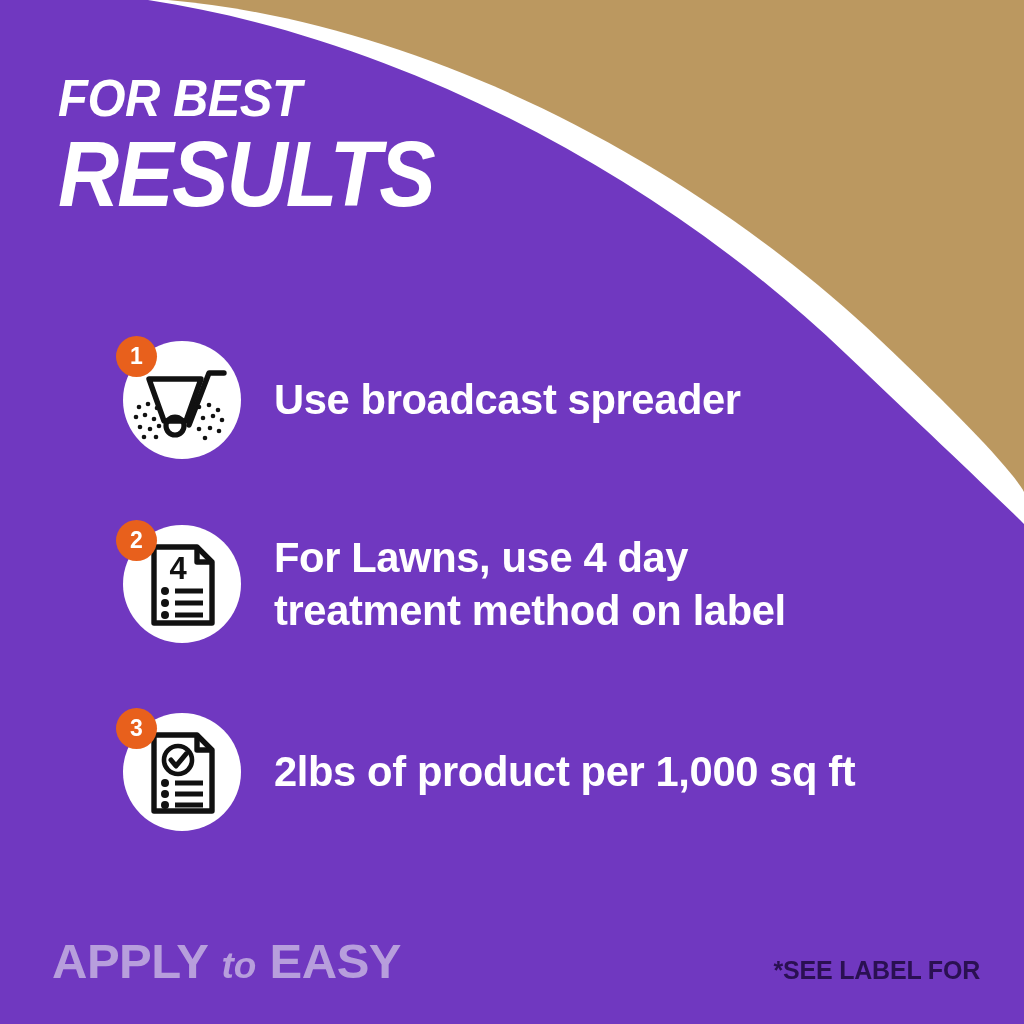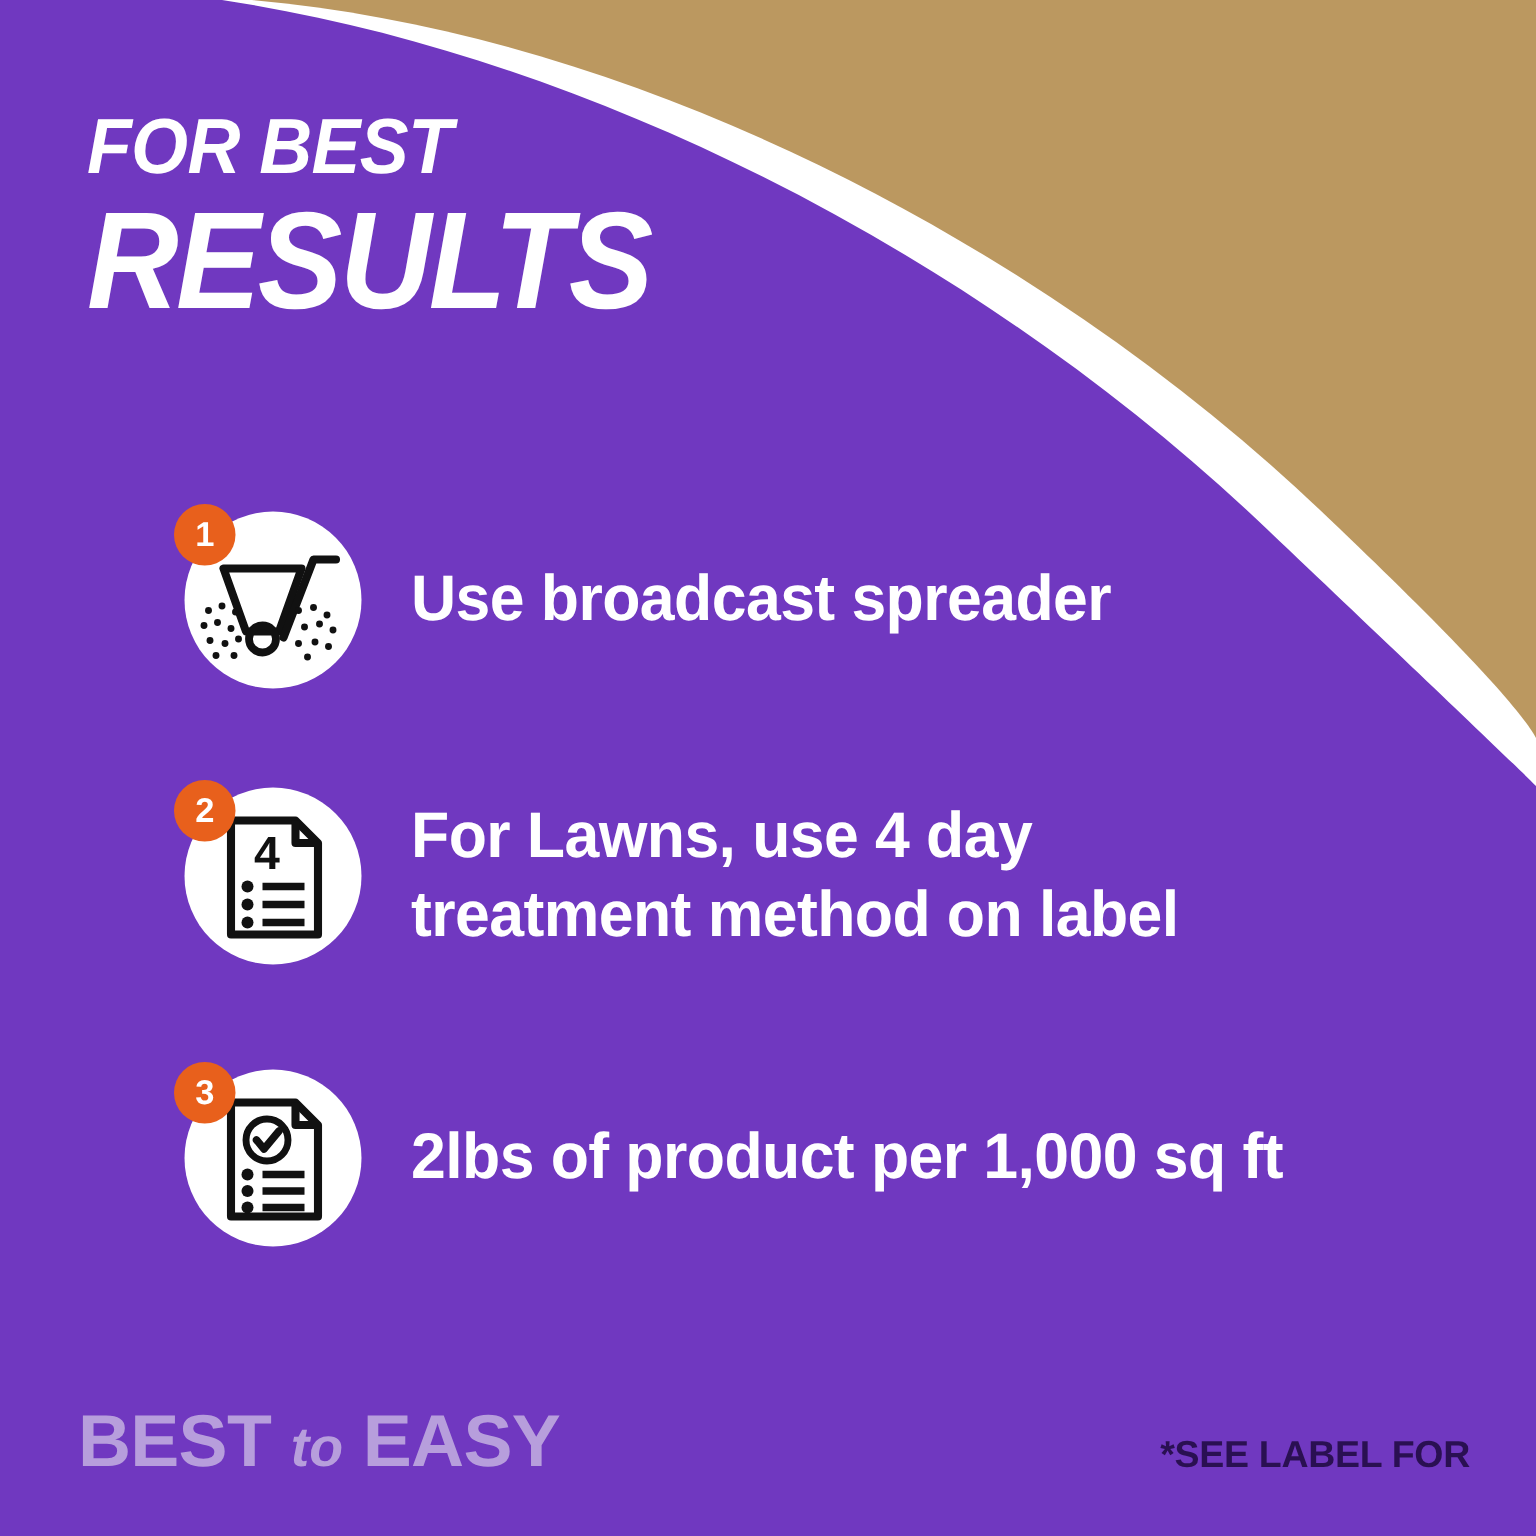--- a/index.html
+++ b/index.html
@@ -282,20 +282,20 @@
         <div class="step-badge">3</div>
       </div>
       <div class="step-text">
         <span class="tline">2lbs of product per 1,000 sq ft</span>
       </div>
     </div>
 
   </div>
 
   <div class="footer-easy">
-    <span>BEST</span><span>&nbsp;</span><span class="small">to</span><span>&nbsp;</span><span>EASY</span>
+    <span>APPLY</span><span>&nbsp;</span><span class="small">to</span><span>&nbsp;</span><span>EASY</span>
   </div>
 
   <div class="footer-note">
     <span class="nline">*SEE LABEL FOR</span>
   </div>
 
 </div>
 
 </body></html>

